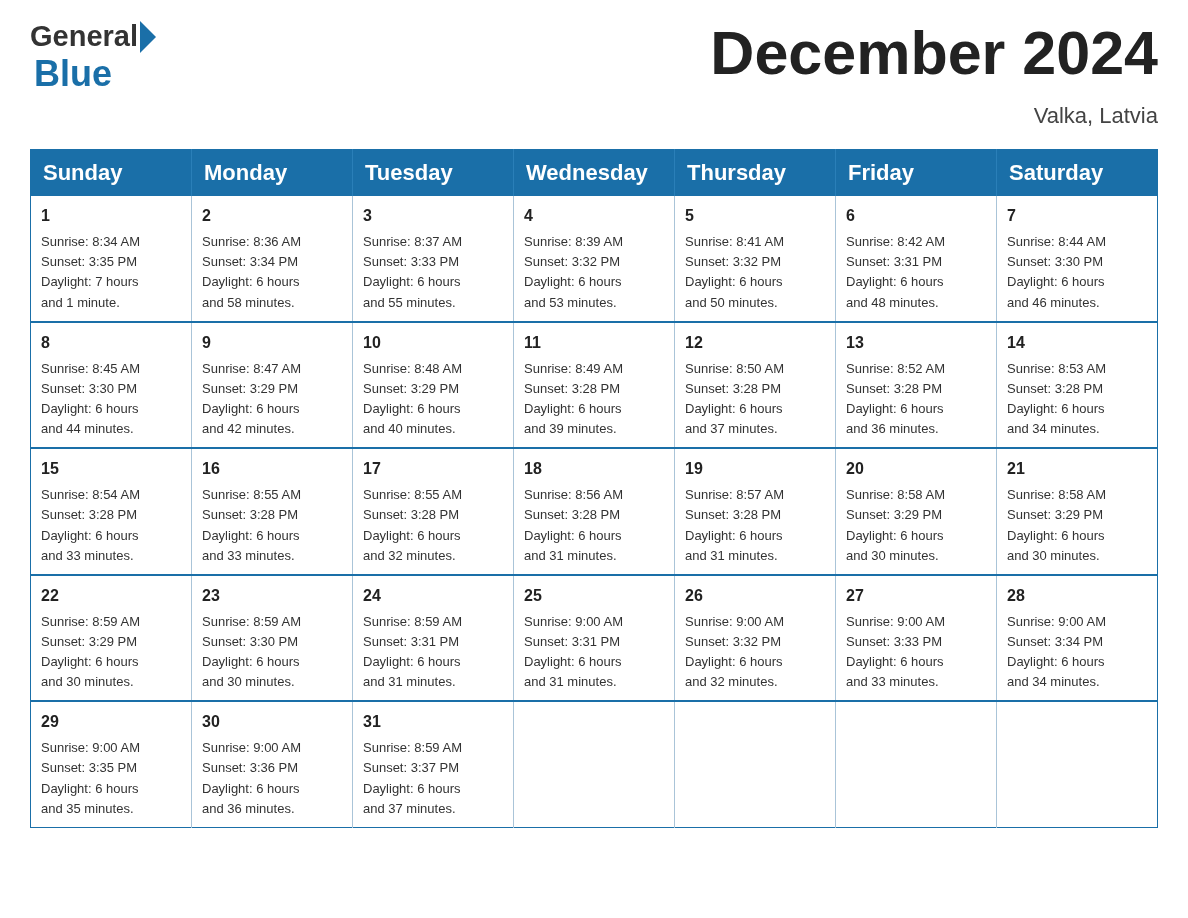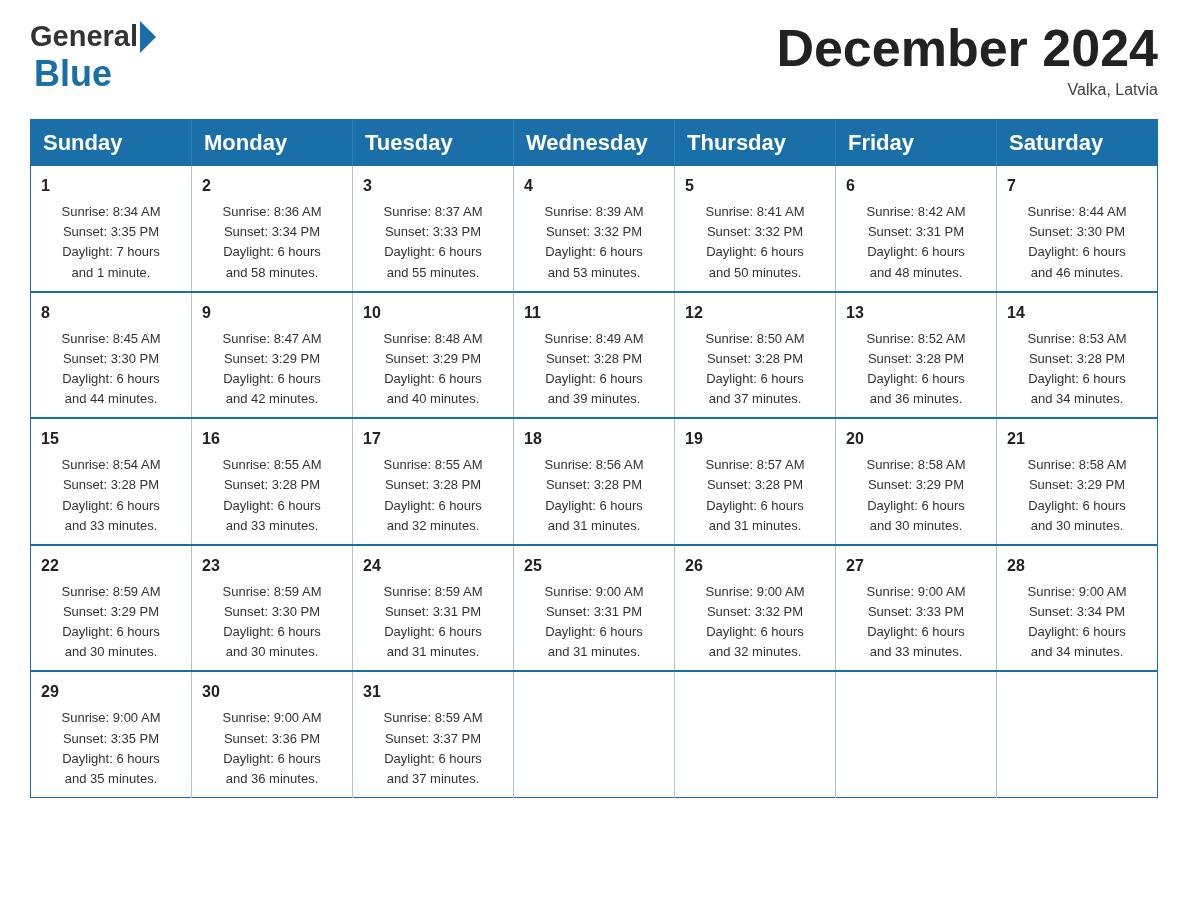--- a/index.html
+++ b/index.html
@@ -34,29 +34,29 @@
     }
     .logo-blue {
       font-size: 36px;
       font-weight: bold;
       color: #1a6fa8;
     }
     .title-area {
       text-align: right;
     }
     .month-title {
-      font-size: 52px;
+      font-size: 61px;
       font-weight: bold;
       color: #222;
       line-height: 1.1;
     }
     .location {
-      font-size: 16px;
+      font-size: 22px;
       color: #444;
-      margin-top: 4px;
+      margin-top: 16px;
     }
     .calendar {
       width: 100%;
       border-collapse: collapse;
       border: 1px solid #1a6fa8;
     }
     .calendar thead tr th {
       background-color: #1a6fa8;
       color: #fff;
       font-size: 22px;
@@ -90,21 +90,20 @@
       font-size: 16px;
       font-weight: bold;
       color: #222;
       display: block;
       margin-bottom: 4px;
     }
     .day-info {
       font-size: 13px;
       color: #333;
       line-height: 1.55;
-      text-align: center;
     }
     .empty-cell {
       background: #fff;
     }
     .logo-wrapper {
       display: flex;
       flex-direction: column;
       align-items: flex-start;
     }
     .logo-line1 {

